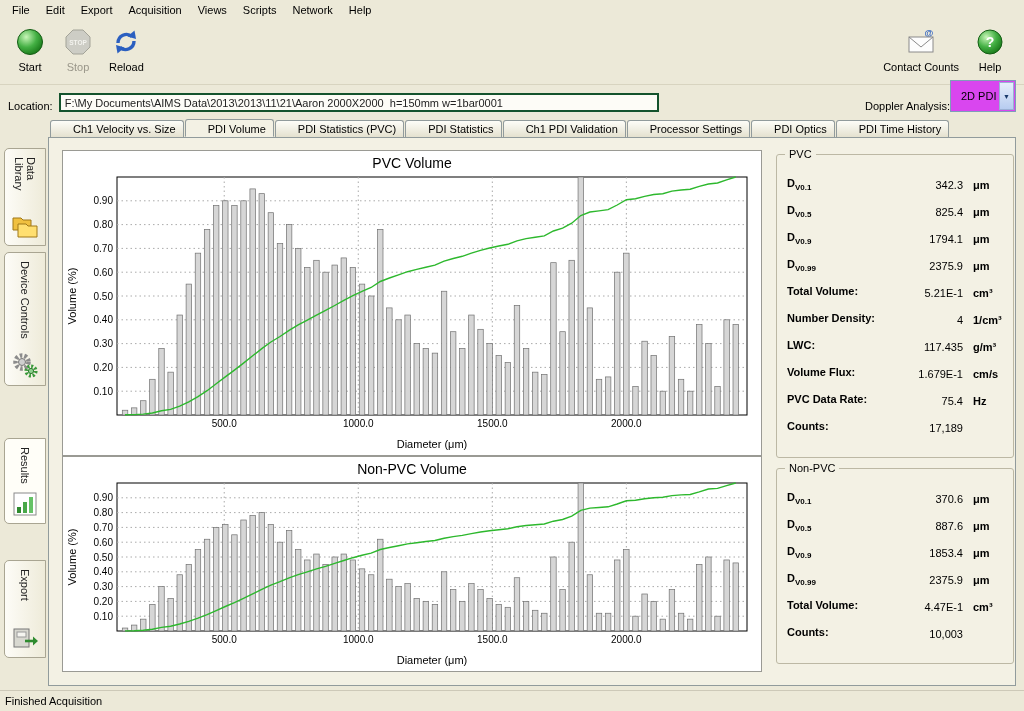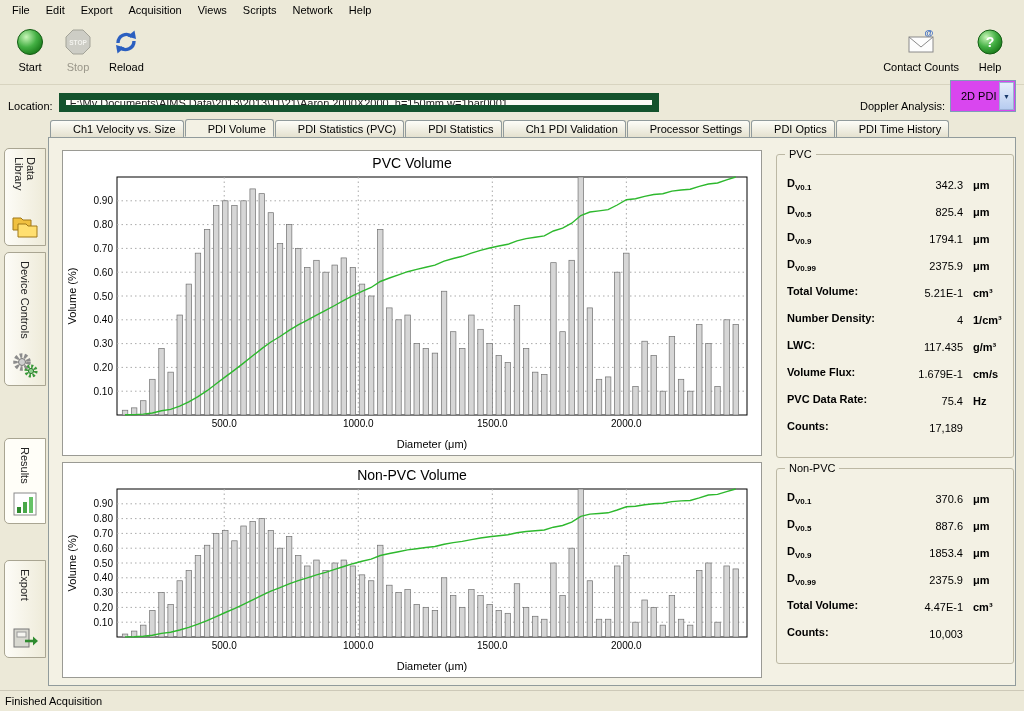--- a/index.html
+++ b/index.html
@@ -34,25 +34,25 @@
   .toolbar .spacer { flex:1; }
 
   
   .locbar {
     position:absolute; top:84px; left:0; right:0; height:28px;
     border-top:1px solid #d8d4c0;
     display:flex; align-items:flex-end; padding:0 8px;
   }
   .locbar .loclabel { margin-right:6px; }
   .locbar input {
-    width:600px; height:19px; border:7px solid #14532d; background:#fdfcf7;
+    width:600px; height:19px; border:2px solid #14532d; background:#fdfcf7;
     font-family:"Liberation Sans", sans-serif; font-size:11px; padding:1px 4px; color:#222;
   }
   .locbar .spacer { flex:1; }
-  .doppler-label { margin-right:5px; }
+  .doppler-label { }
   .dropdown {
     width:66px; height:32px; border:1px solid #7f9db9; background:#d946ef;
     display:flex; align-items:center; position:relative; padding-left:10px;
   }
   .dropdown .ddarrow {
     position:absolute; right:1px; top:1px; bottom:1px; width:15px;
     background:linear-gradient(#e7eefb,#b7ccf0); border:1px solid #9ab0d3;
     display:flex; align-items:center; justify-content:center; font-size:7px; color:#1a3a6b;
   }
 
@@ -89,21 +89,21 @@
   .content-panel {
     position:absolute; left:48px; top:21px; right:8px; bottom:4px;
     border:1px solid #919b9c; background:#f3f1e4; z-index:1;
   }
 
   
   .charts-wrap {
     position:absolute; left:13px; top:12px; width:700px;
   }
   .chart-box {
-    border:1px solid #9a9a94; background:#fff; padding:2px; margin-bottom:6px;
+    border:1px solid #9a9a94; background:#fff; padding:2px; 
   }
   svg text { font-family:"Liberation Sans", sans-serif; }
 
   
   .groupbox {
     position:absolute; left:727px; width:238px;
     border:1px solid #bcb8a4; border-radius:3px; padding:16px 8px 4px 10px;
   }
   .groupbox .gtitle {
     position:absolute; top:-7px; left:8px; background:#f3f1e4; padding:0 4px; font-size:11px;

